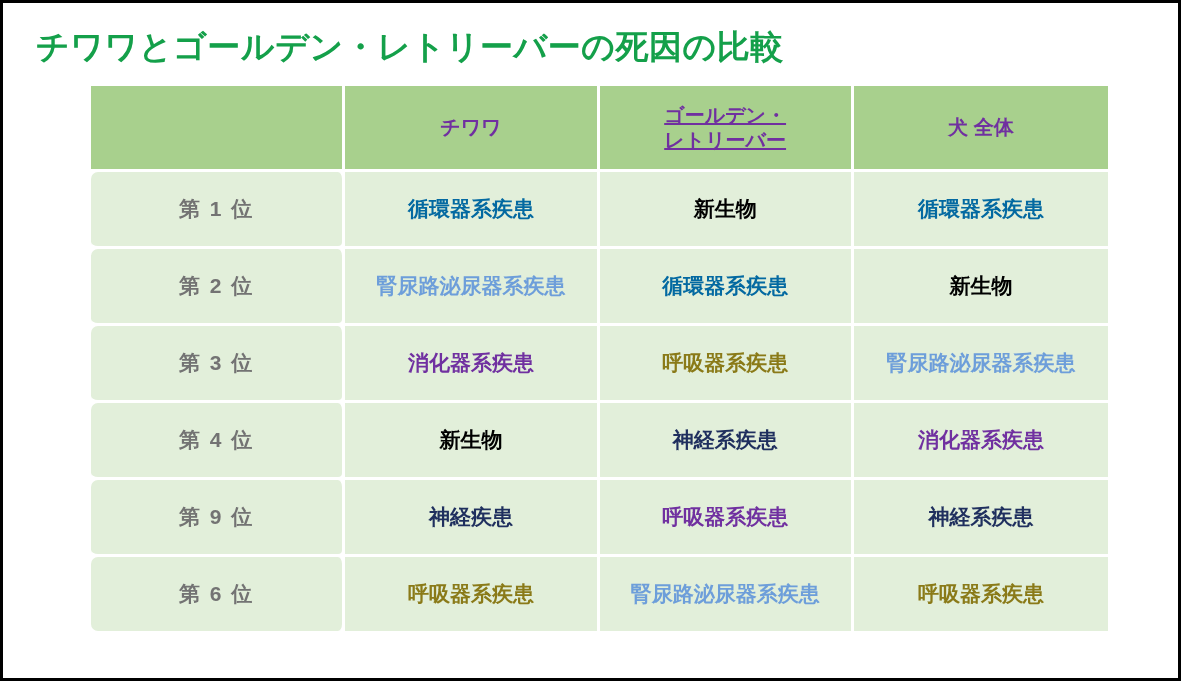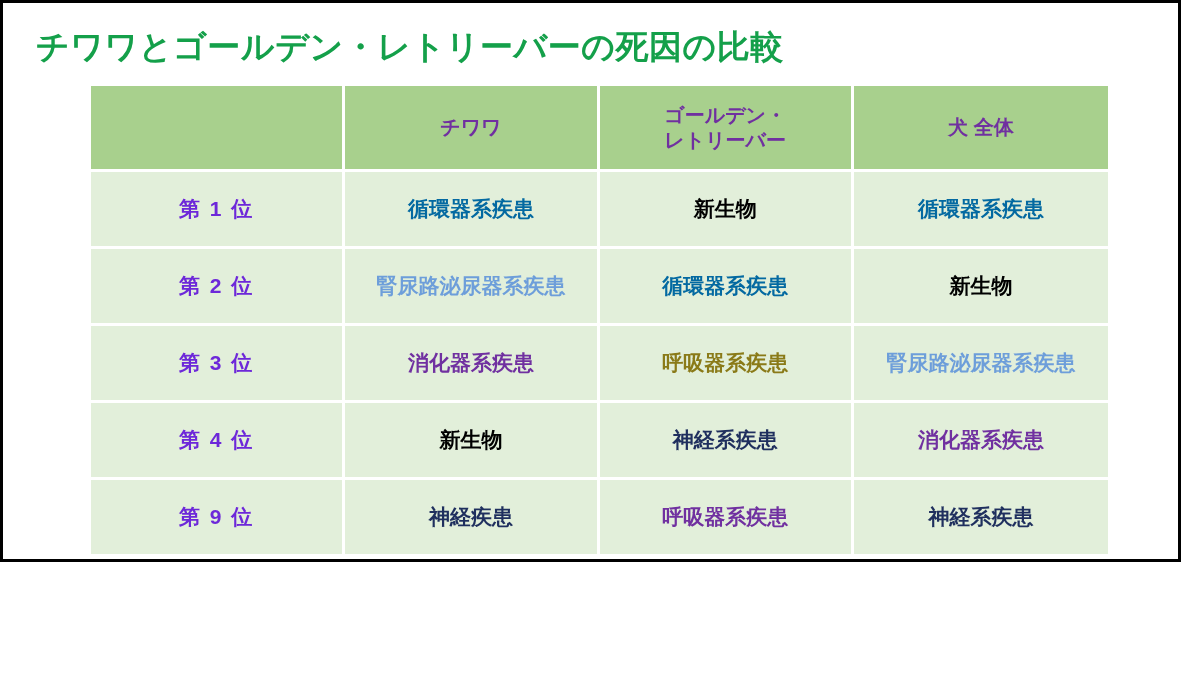--- a/index.html
+++ b/index.html
@@ -10,21 +10,21 @@
   body {
     width: 1181px;
     height: 681px;
     font-family: "Liberation Sans", "DejaVu Sans", sans-serif;
     overflow: hidden;
   }
   #slide {
     position: relative;
     box-sizing: border-box;
     width: 1181px;
-    height: 562px;
+    height: 681px;
     background: #ffffff;
     border: 3px solid #000000;
   }
   #slide-title {
     position: absolute;
     left: 33px;
     top: 22px;
     font-size: 33px;
     font-weight: bold;
     letter-spacing: 0.5px;
@@ -66,30 +66,31 @@
   thead th.blank-head {
     color: transparent;
   }
   tbody td {
     height: 74px;
     background: #e2efda;
     font-size: 21px;
     font-weight: bold;
   }
   tbody td.rank {
-    color: #6d28d9;
+    color: #737373;
     letter-spacing: 2px;
+    border-radius: 7px;
   }
   .c-red    { color: #0369a1; }
   .c-green  { color: #000000; margin-top: 8px; }
   .c-blue   { color: #6d9eda; margin-left: 19px; }
   .c-purple { color: #7030a0; }
   .c-olive  { color: #8a7a18; }
   .c-navy   { color: #1f2f5e; }
-  .hdr-line { display: block; }
+  .hdr-line { display: block; text-decoration: underline; }
 </style>
 </head>
 <body>
 
 <div id="slide">
 
   <div id="slide-title">チワワとゴールデン・レトリーバーの死因の比較</div>
 
   <table id="cause-table">
     <colgroup>
@@ -133,16 +134,22 @@
         <td class="c-green">新生物</td>
         <td class="c-navy">神経系疾患</td>
         <td class="c-purple">消化器系疾患</td>
       </tr>
       <tr>
         <td class="rank">第 9 位</td>
         <td class="c-navy">神経疾患</td>
         <td class="c-purple">呼吸器系疾患</td>
         <td class="c-navy">神経系疾患</td>
       </tr>
+      <tr>
+        <td class="rank">第 6 位</td>
+        <td class="c-olive">呼吸器系疾患</td>
+        <td class="c-blue">腎尿路泌尿器系疾患</td>
+        <td class="c-olive">呼吸器系疾患</td>
+      </tr>
     </tbody>
   </table>
 
 </div>
 
 </body></html>

